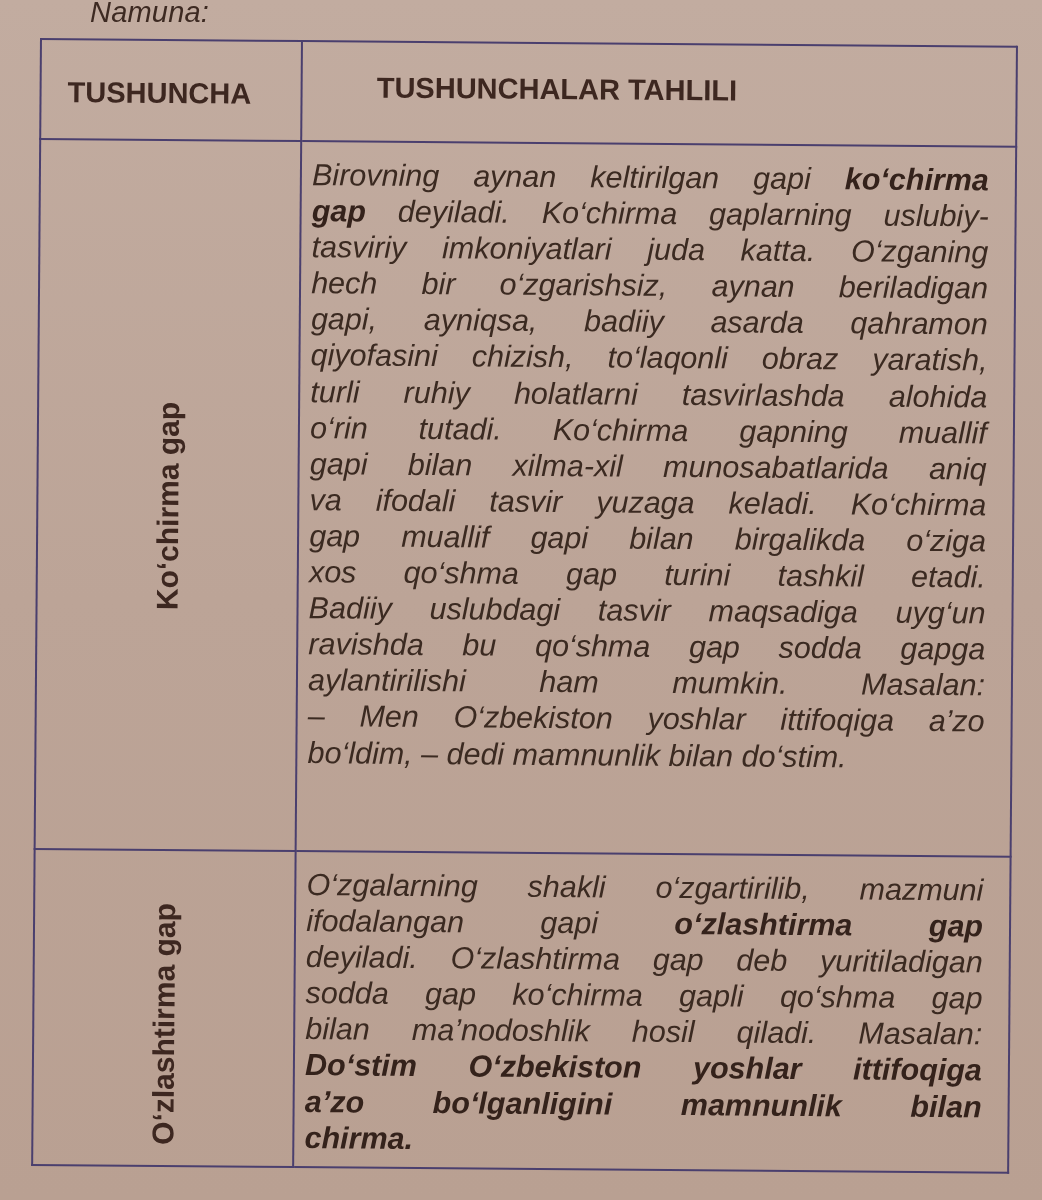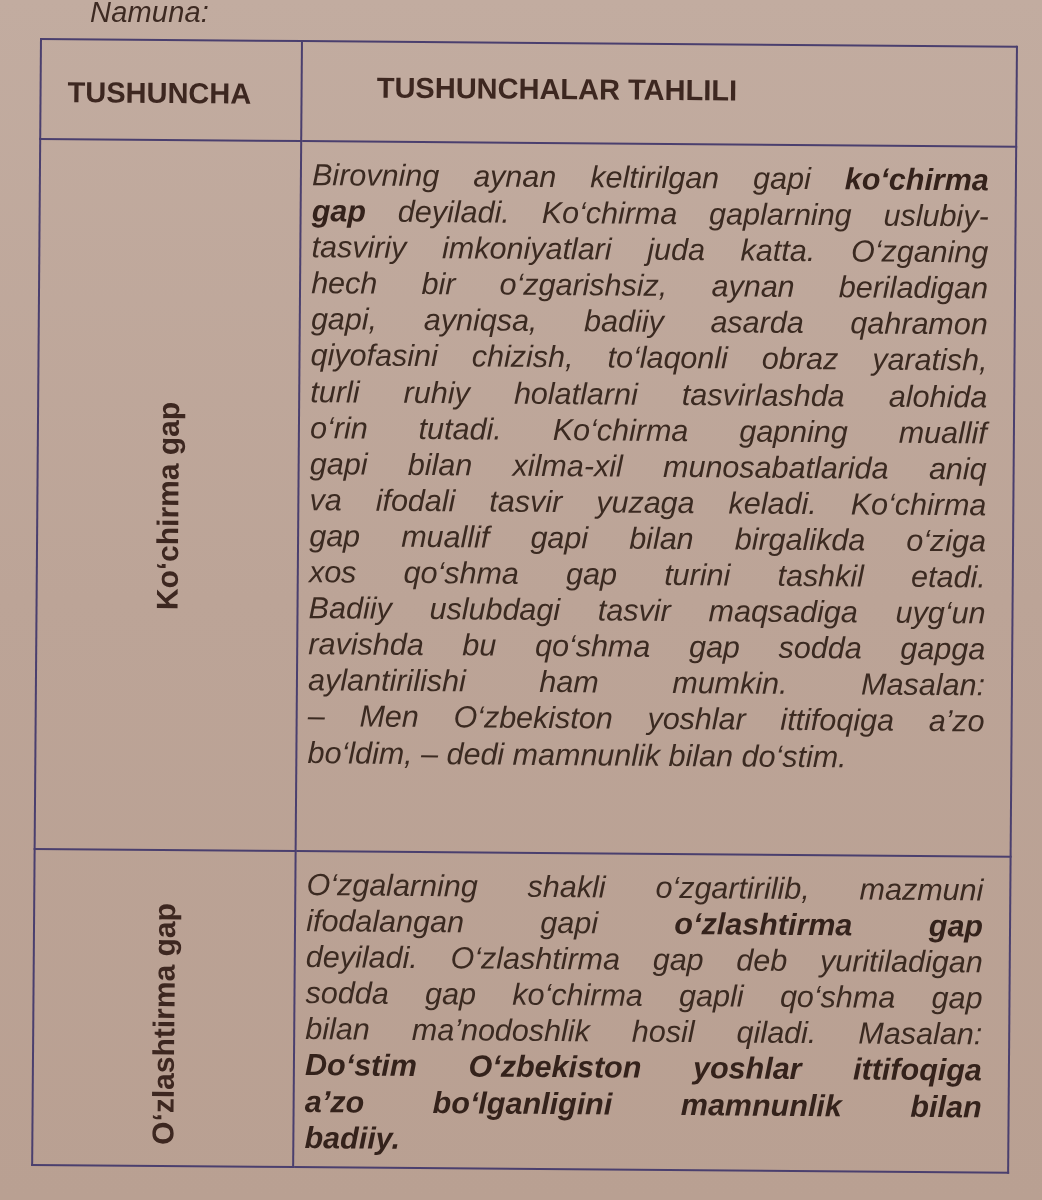--- a/index.html
+++ b/index.html
@@ -136,18 +136,18 @@
     </td>
     <td class="analysis-cell col-analysis">
       <div class="analysis-text">
             <span class="line">O‘zgalarning shakli o‘zgartirilib, mazmuni</span>
             <span class="line">ifodalangan gapi <b>o‘zlashtirma gap</b></span>
             <span class="line">deyiladi. O‘zlashtirma gap deb yuritiladigan</span>
             <span class="line">sodda gap ko‘chirma gapli qo‘shma gap</span>
             <span class="line">bilan ma’nodoshlik hosil qiladi. Masalan:</span>
             <span class="line"><b>Do‘stim O‘zbekiston yoshlar ittifoqiga</b></span>
             <span class="line"><b>a’zo bo‘lganligini mamnunlik bilan</b></span>
-            <span class="line last"><b>badiiy.</b></span>
+            <span class="line last"><b>chirma.</b></span>
           </div>
     </td>
   </tr>
 </tbody>
   </table>
 
 </body></html>

